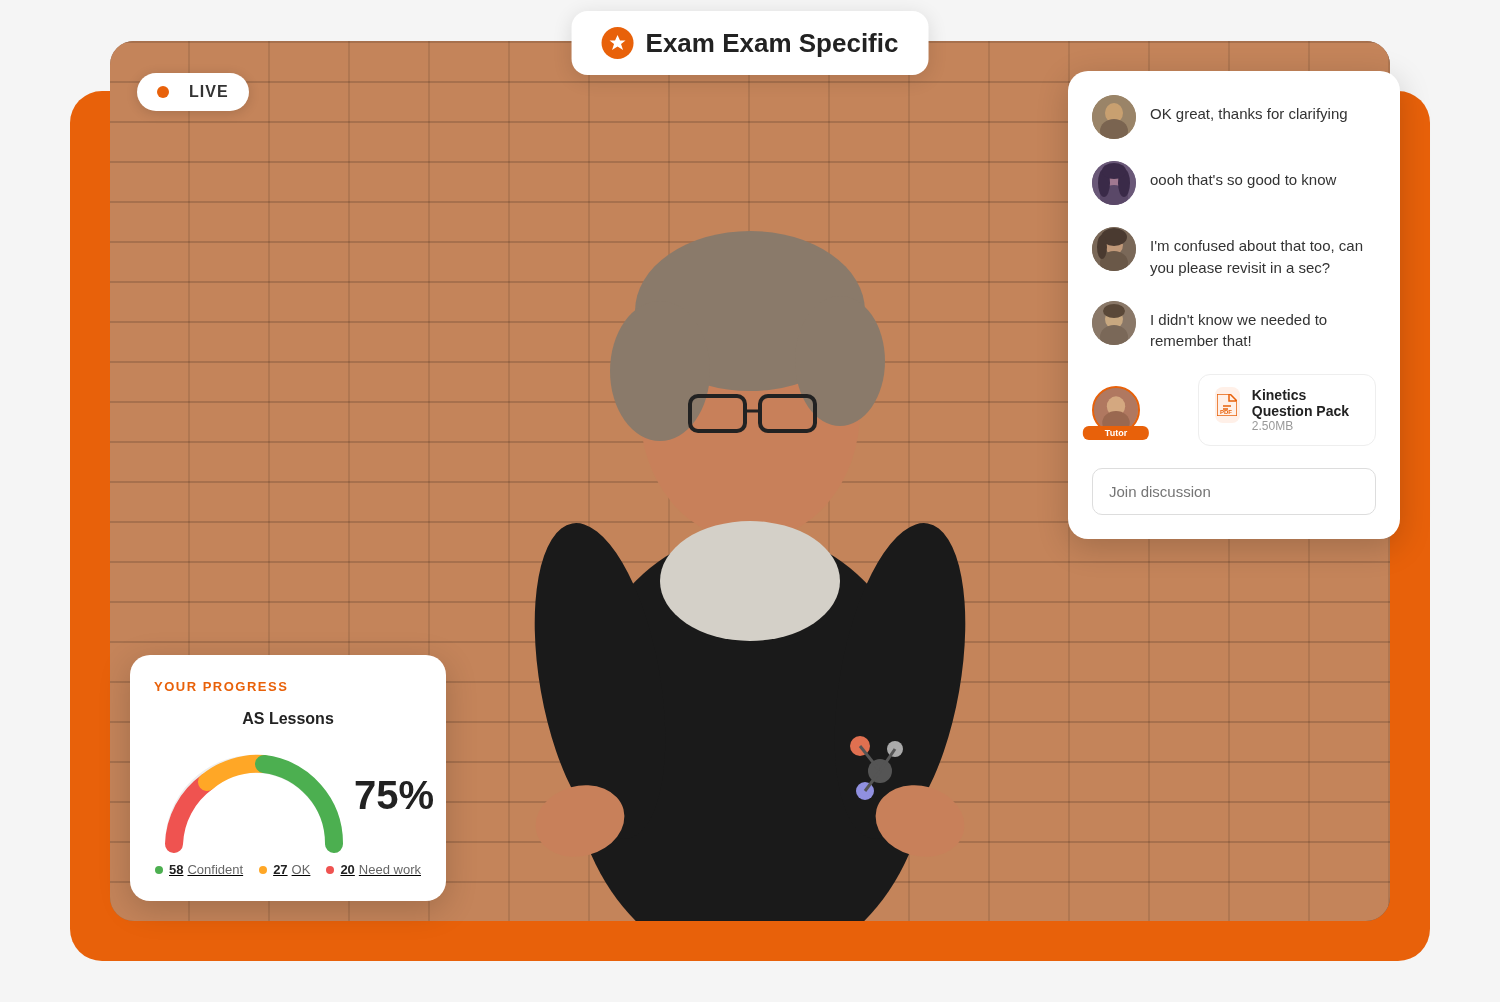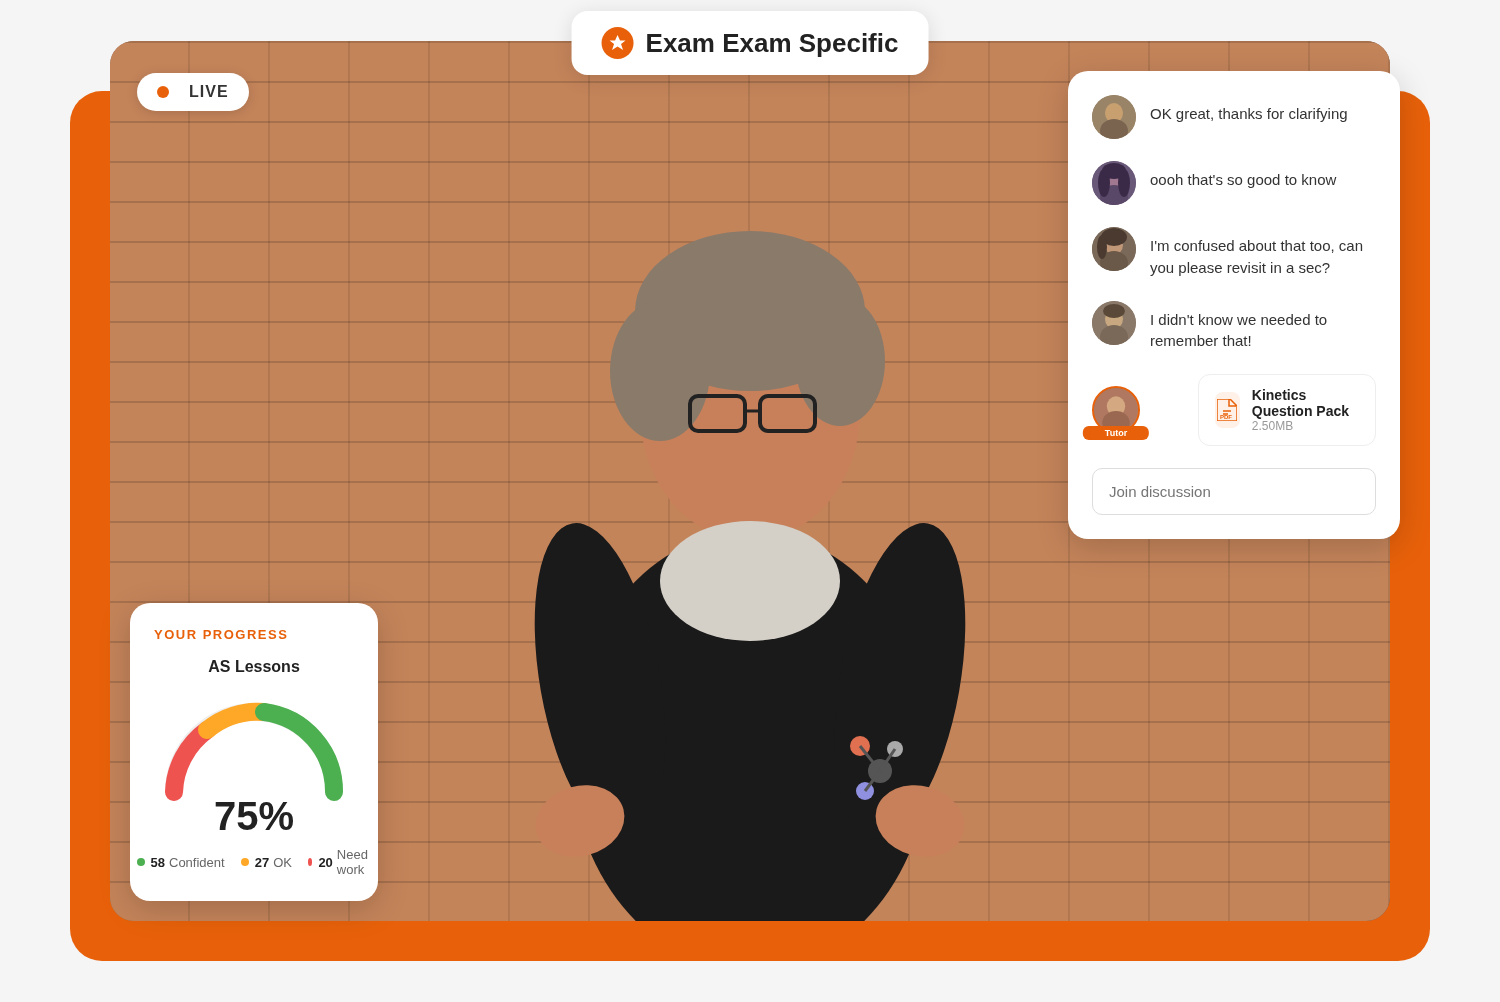--- a/index.html
+++ b/index.html
@@ -132,21 +132,21 @@
       font-size: 26px;
       font-weight: 700;
       color: #222;
     }
 
     
     .progress-card {
       position: absolute;
       bottom: 60px;
       left: 60px;
-      width: 248px;
+      width: 316px;
       background: white;
       border-radius: 20px;
       padding: 24px;
       box-shadow: 0 8px 32px rgba(0,0,0,0.18);
       z-index: 10;
     }
     .progress-title {
       font-size: 13px;
       font-weight: 700;
       color: #E8610A;
@@ -157,21 +157,20 @@
       font-size: 16px;
       font-weight: 700;
       color: #222;
       text-align: center;
       margin-bottom: 16px;
     }
 
     
     .gauge-container {
       display: flex;
-      flex-direction: column;
       align-items: center;
       margin-bottom: 8px;
     }
     .gauge-svg-wrap {
       width: 200px;
       height: 110px;
       position: relative;
     }
     .gauge-percent {
       font-size: 40px;
@@ -185,20 +184,21 @@
       display: flex;
       gap: 16px;
       margin-top: 8px;
       justify-content: center;
     }
     .stat-item {
       display: flex;
       align-items: center;
       gap: 4px;
       font-size: 13px;
+      text-decoration: underline;
     }
     .stat-num { font-weight: 700; color: #222; }
     .stat-label { color: #666; }
     .stat-dot {
       width: 8px;
       height: 8px;
       border-radius: 50%;
       margin-right: 2px;
     }
 
@@ -262,21 +262,21 @@
 
     
     .file-row {
       display: flex;
       align-items: center;
       gap: 14px;
       margin-bottom: 22px;
     }
     .file-box {
       display: flex;
-      align-items: center;
+      align-items: flex-start;
       gap: 12px;
       border: 1.5px solid #eee;
       border-radius: 12px;
       padding: 12px 16px;
       flex: 1;
       margin-left: 44px;
     }
     .file-icon {
       width: 36px;
       height: 36px;

